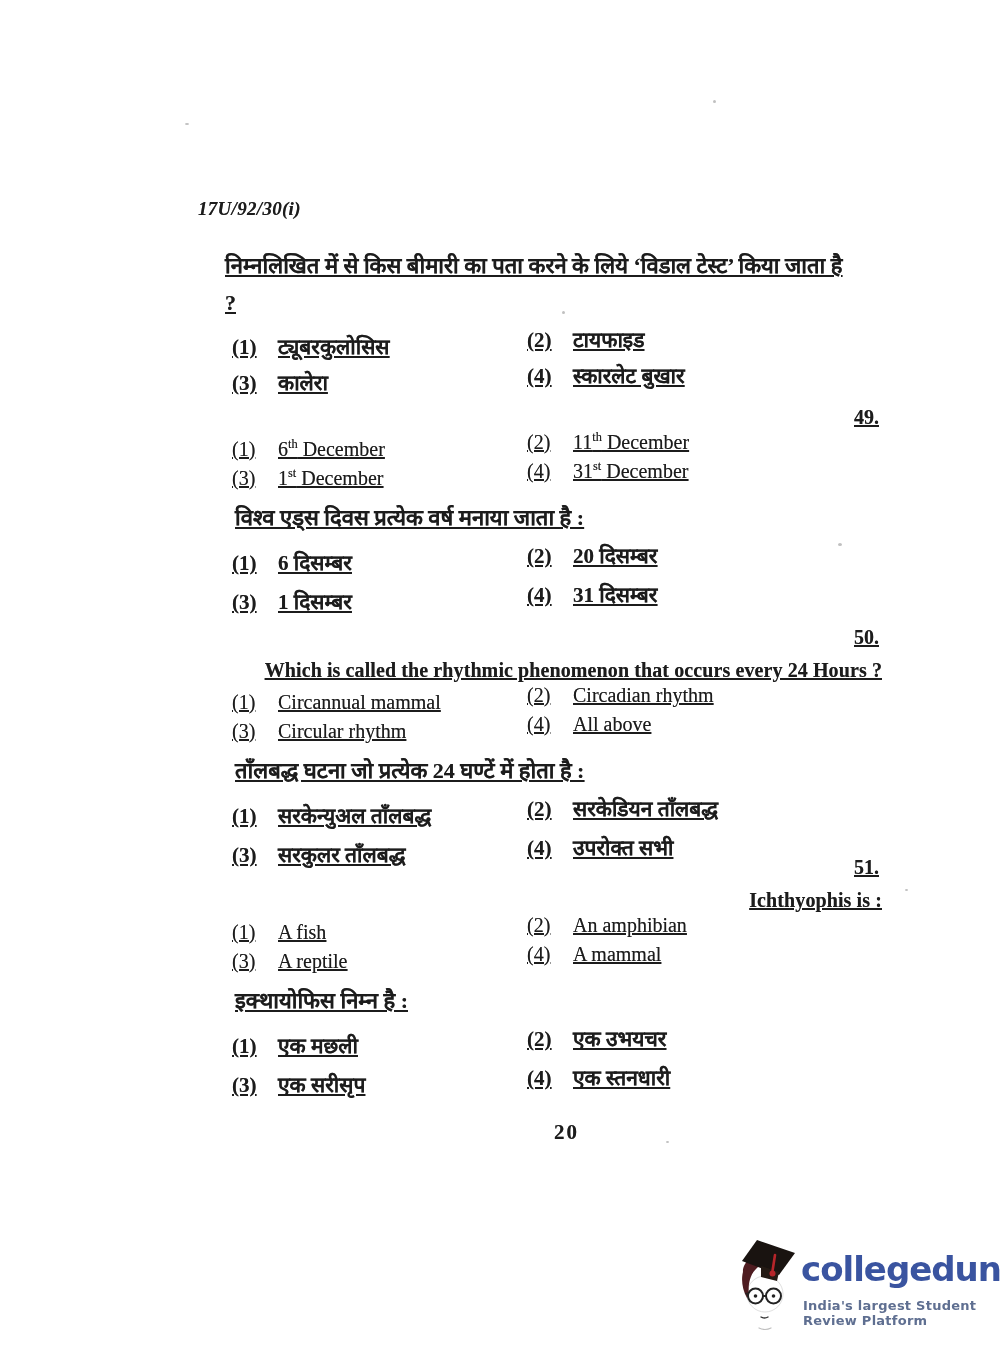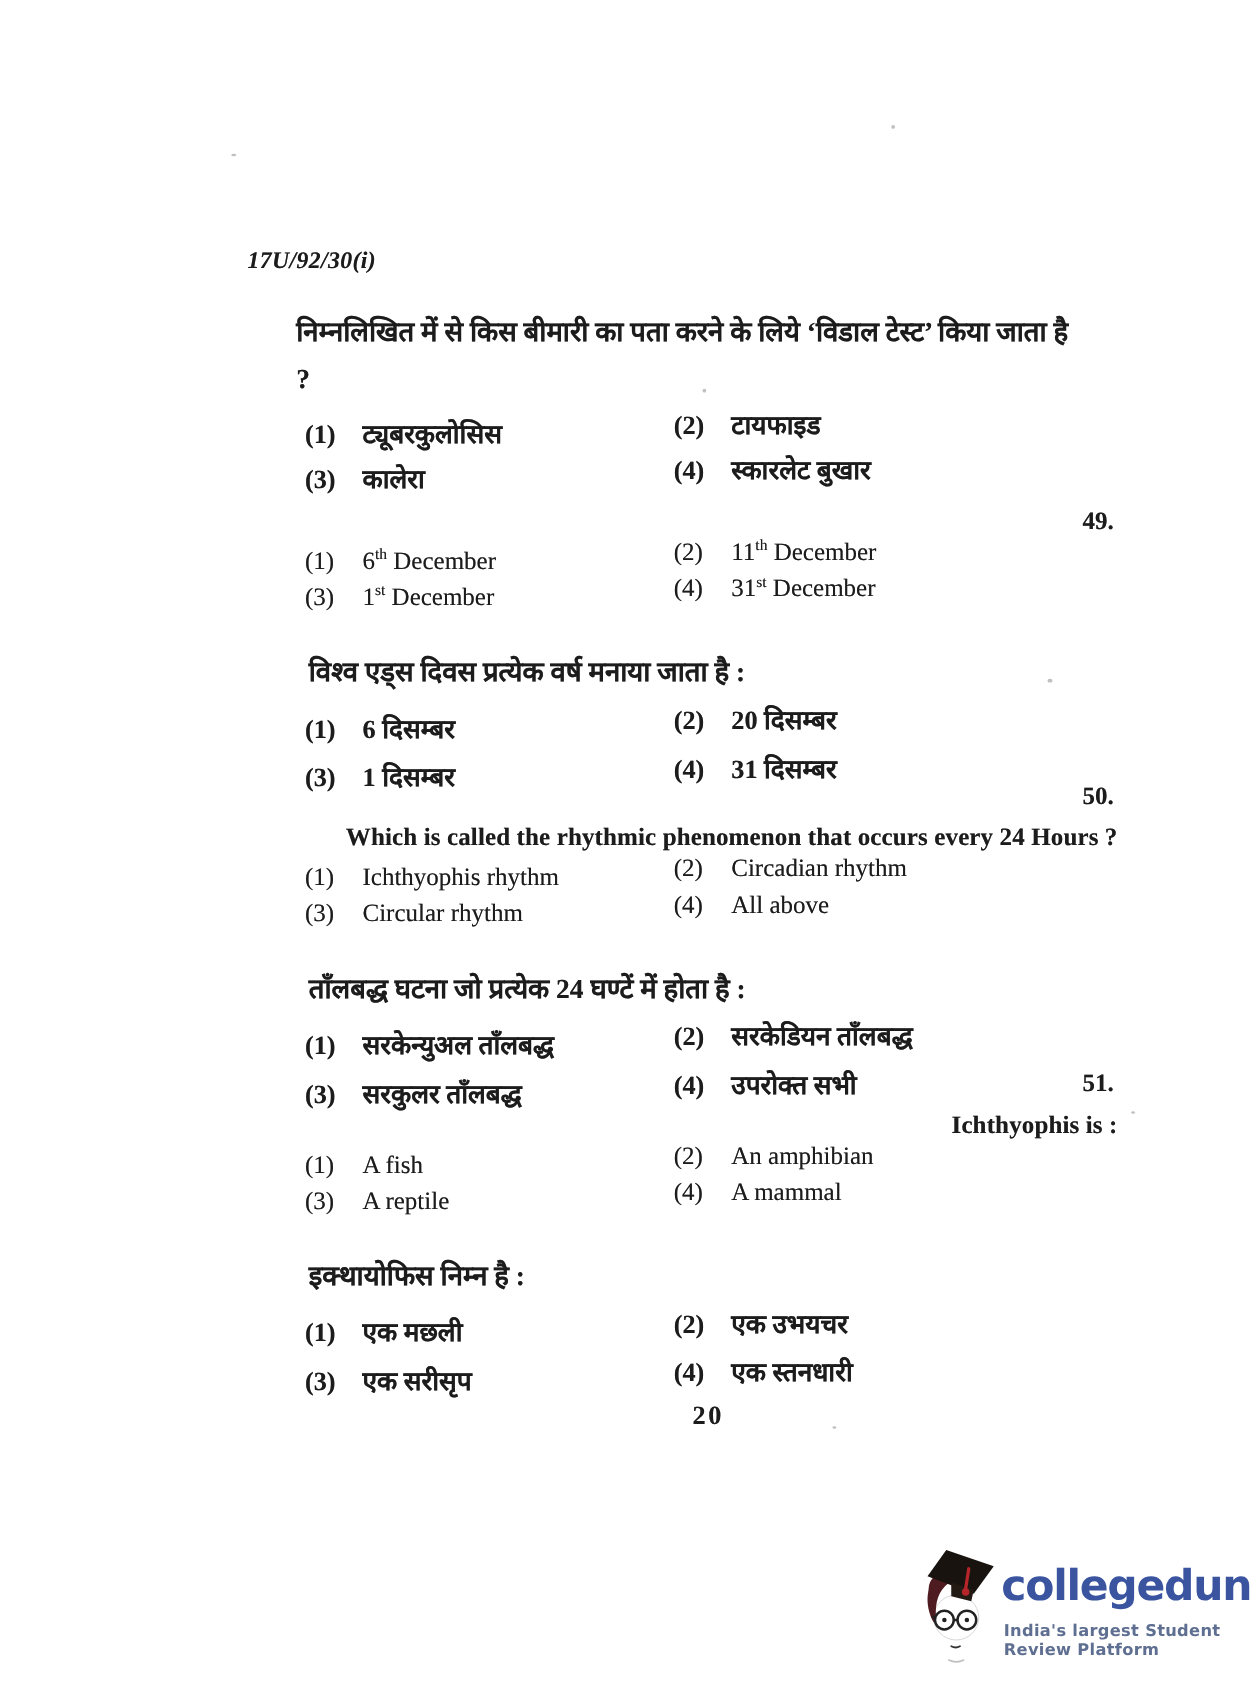--- a/index.html
+++ b/index.html
@@ -7,21 +7,21 @@
     position:relative; width:1001px; height:1356px; background:#ffffff;
     font-family:"Liberation Serif", serif; color:#1c1c1c; overflow:hidden;
     text-shadow:0 0 0.5px rgba(20,20,20,0.55);
   }
   
   .code {
     position:absolute; left:198px; top:198px;
     font-size:19px; font-weight:bold; letter-spacing:0.3px;font-style:italic;
   }
   
-  .block { position:absolute; left:204px; width:690px; }
+  .block { position:absolute; left:192px; width:690px;text-decoration:underline; }
   .blockA { top:247px; }
   .blockB { top:406px; }
   .blockC { top:626px; }
   .blockD { top:856px; }
 
   .qline { display:flex; gap:10px; font-size:20px; font-weight:bold; align-items:flex-end;flex-direction:column; }
   .qnum  { min-width:28px; padding-left:2px; }
   .qtext-en { font-weight:bold; letter-spacing:0.1px; }
 
   .q-hindi {
@@ -33,21 +33,21 @@
   .optgrid {
     display:grid; grid-template-columns:295px auto;
     padding-left:40px; margin-top:9px; row-gap:6px; font-size:20px;
   }
   .optgrid.hi { font-size:21px; font-weight:bold; row-gap:11px; margin-top:12px; }
   .blockA .optgrid.hi { margin-top:10px; row-gap:8px; }
   .opt { display:flex; gap:16px; align-items:baseline; }
   .opt:nth-child(even) { transform:translateY(-7px); }
   .ono { min-width:30px; }
   sup { font-size:0.62em; line-height:0; }
-  .mt { margin-top:29px; }
+  .mt { margin-top:9px; }
 
   
   .pageno {
     position:absolute; left:514px; top:1120px;
     font-size:21px; font-weight:bold; letter-spacing:2px;margin-left:40px;
   }
   
   .speck { position:absolute; background:#8d8d8d; border-radius:50%; opacity:0.55; }
 
   
@@ -138,21 +138,21 @@
   </div>
 
   <div class="block blockC">
     <div class="qline">
       <span class="qnum">50.</span>
       <span class="qtext-en">Which is called the rhythmic phenomenon that occurs every 24 Hours ?</span>
     </div>
     <div class="optgrid">
       <div class="opt">
         <span class="ono">(1)</span>
-        <span class="olab"><span>Ichthyophis rhythm</span><sup></sup><span></span></span>
+        <span class="olab"><span>Circannual mammal</span><sup></sup><span></span></span>
       </div>
       <div class="opt">
         <span class="ono">(2)</span>
         <span class="olab"><span>Circadian rhythm</span><sup></sup><span></span></span>
       </div>
       <div class="opt">
         <span class="ono">(3)</span>
         <span class="olab"><span>Circular rhythm</span><sup></sup><span></span></span>
       </div>
       <div class="opt">

